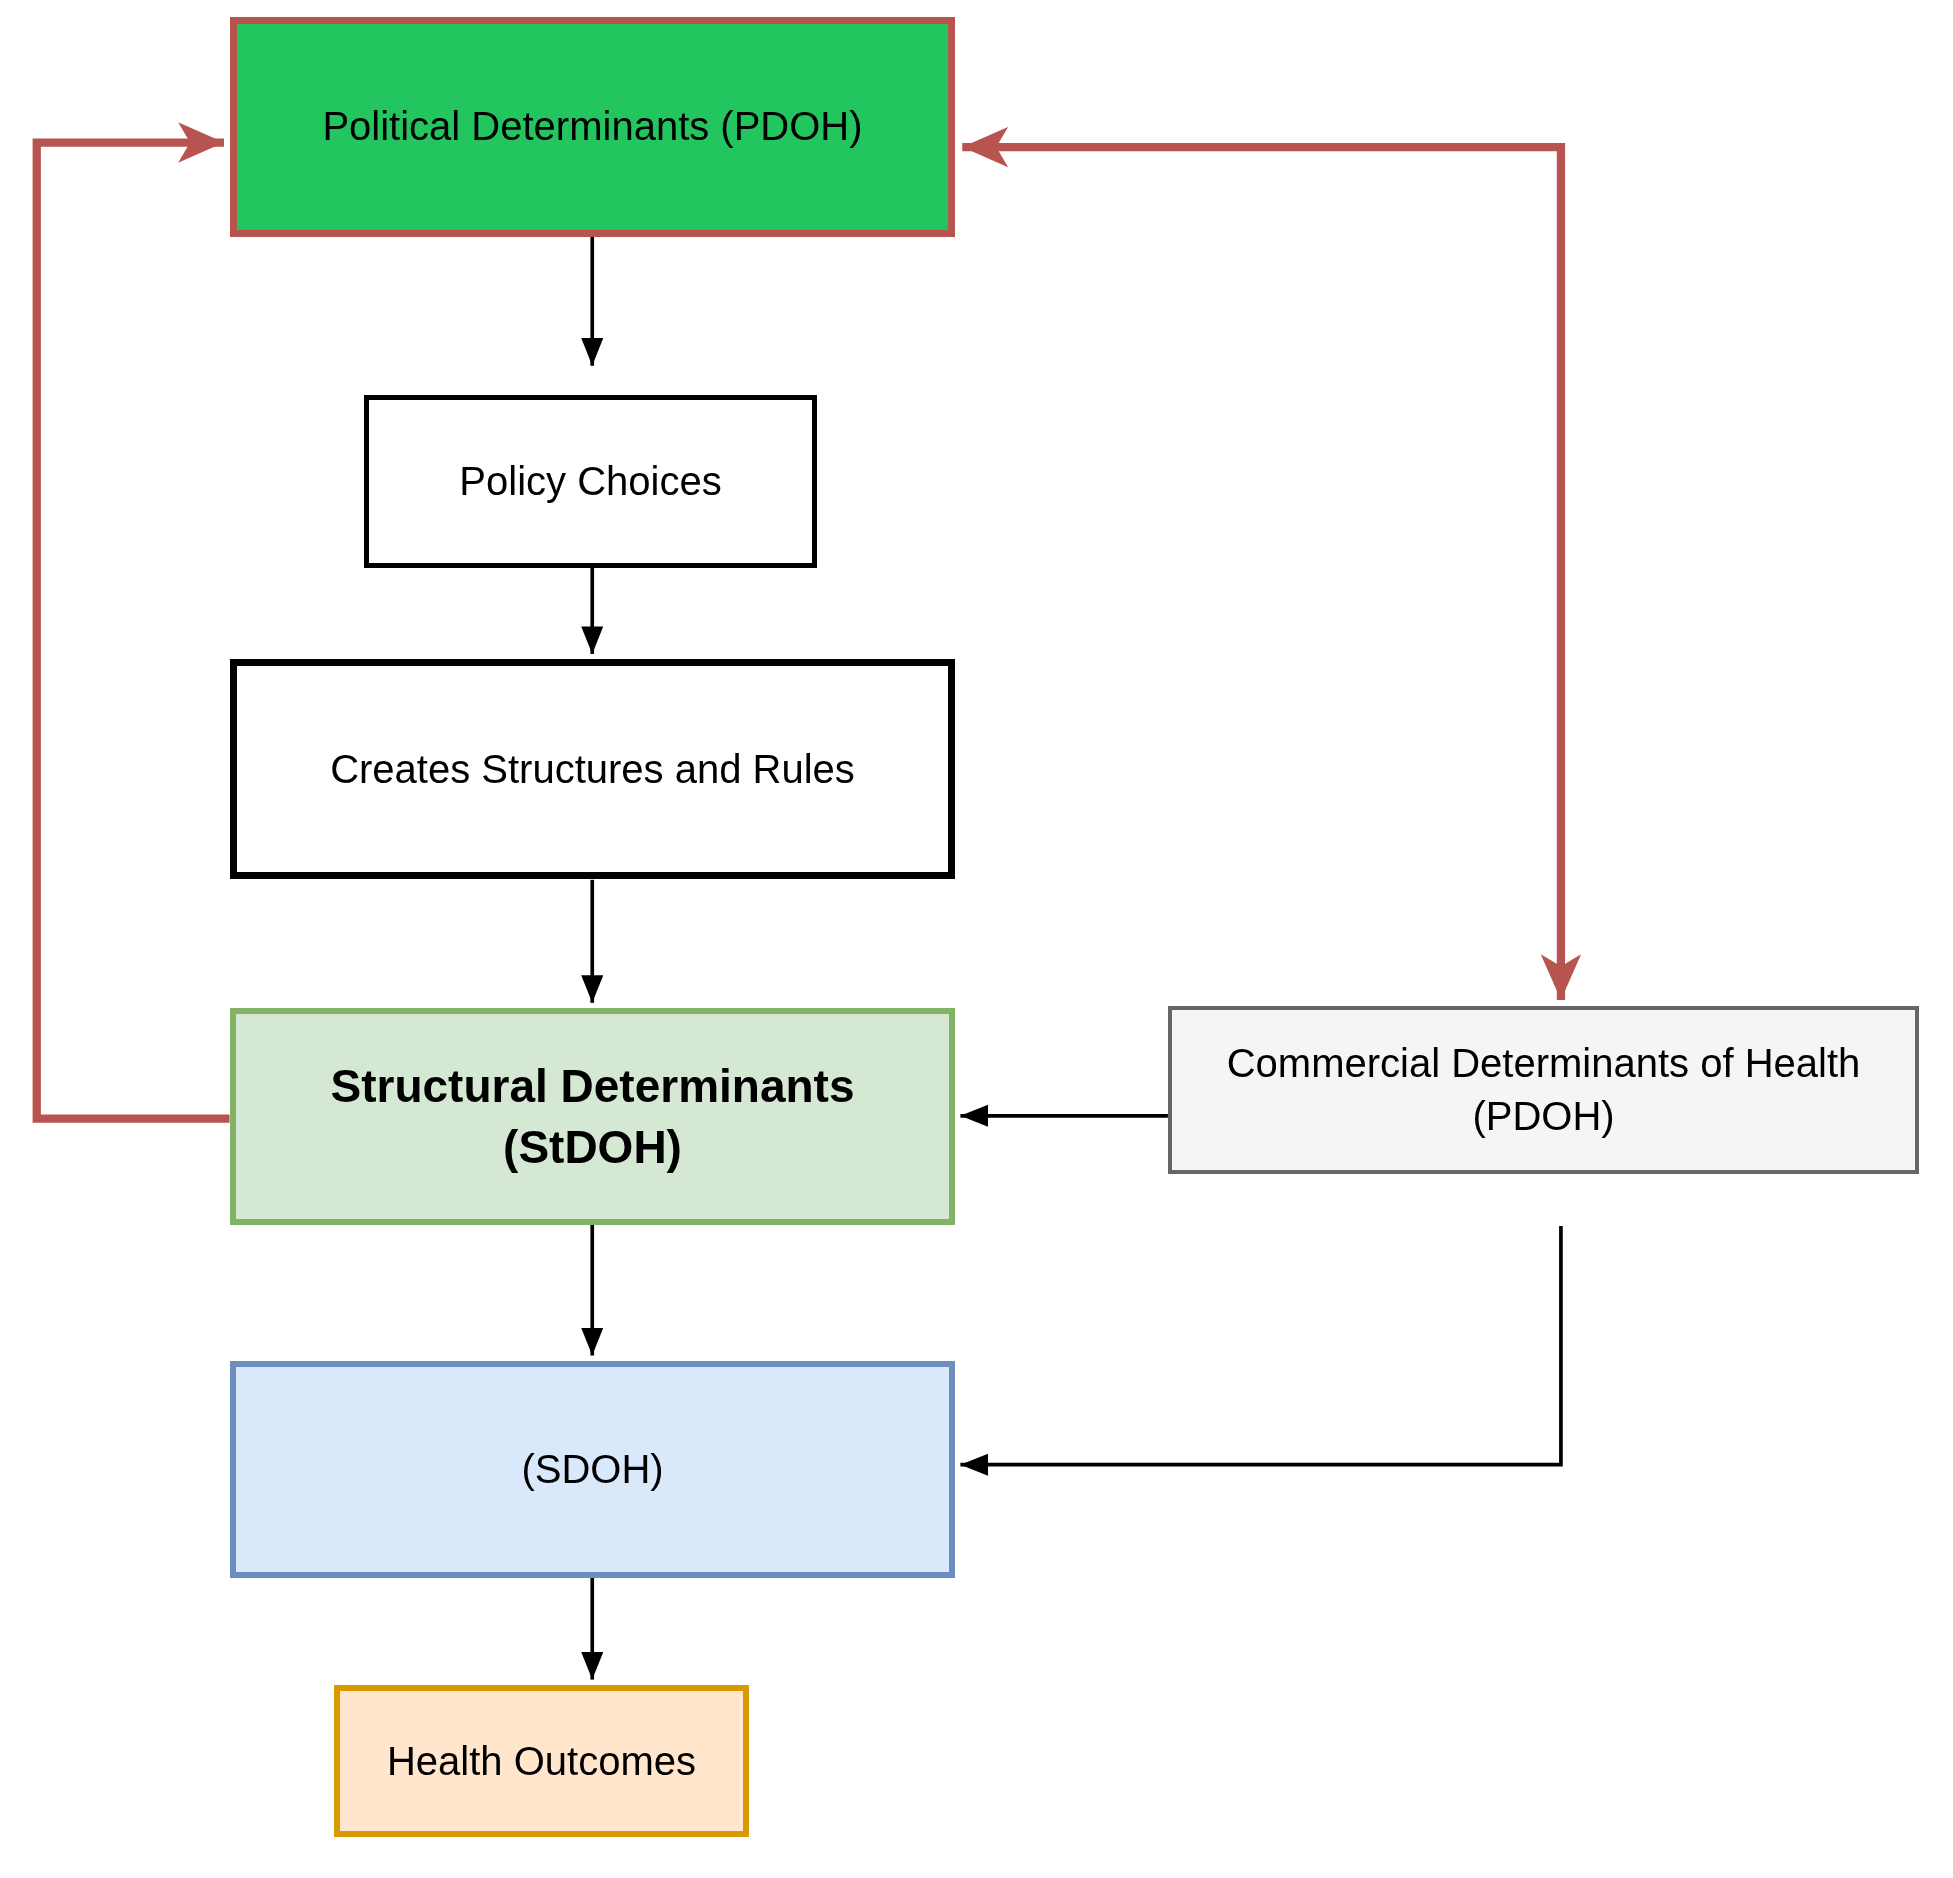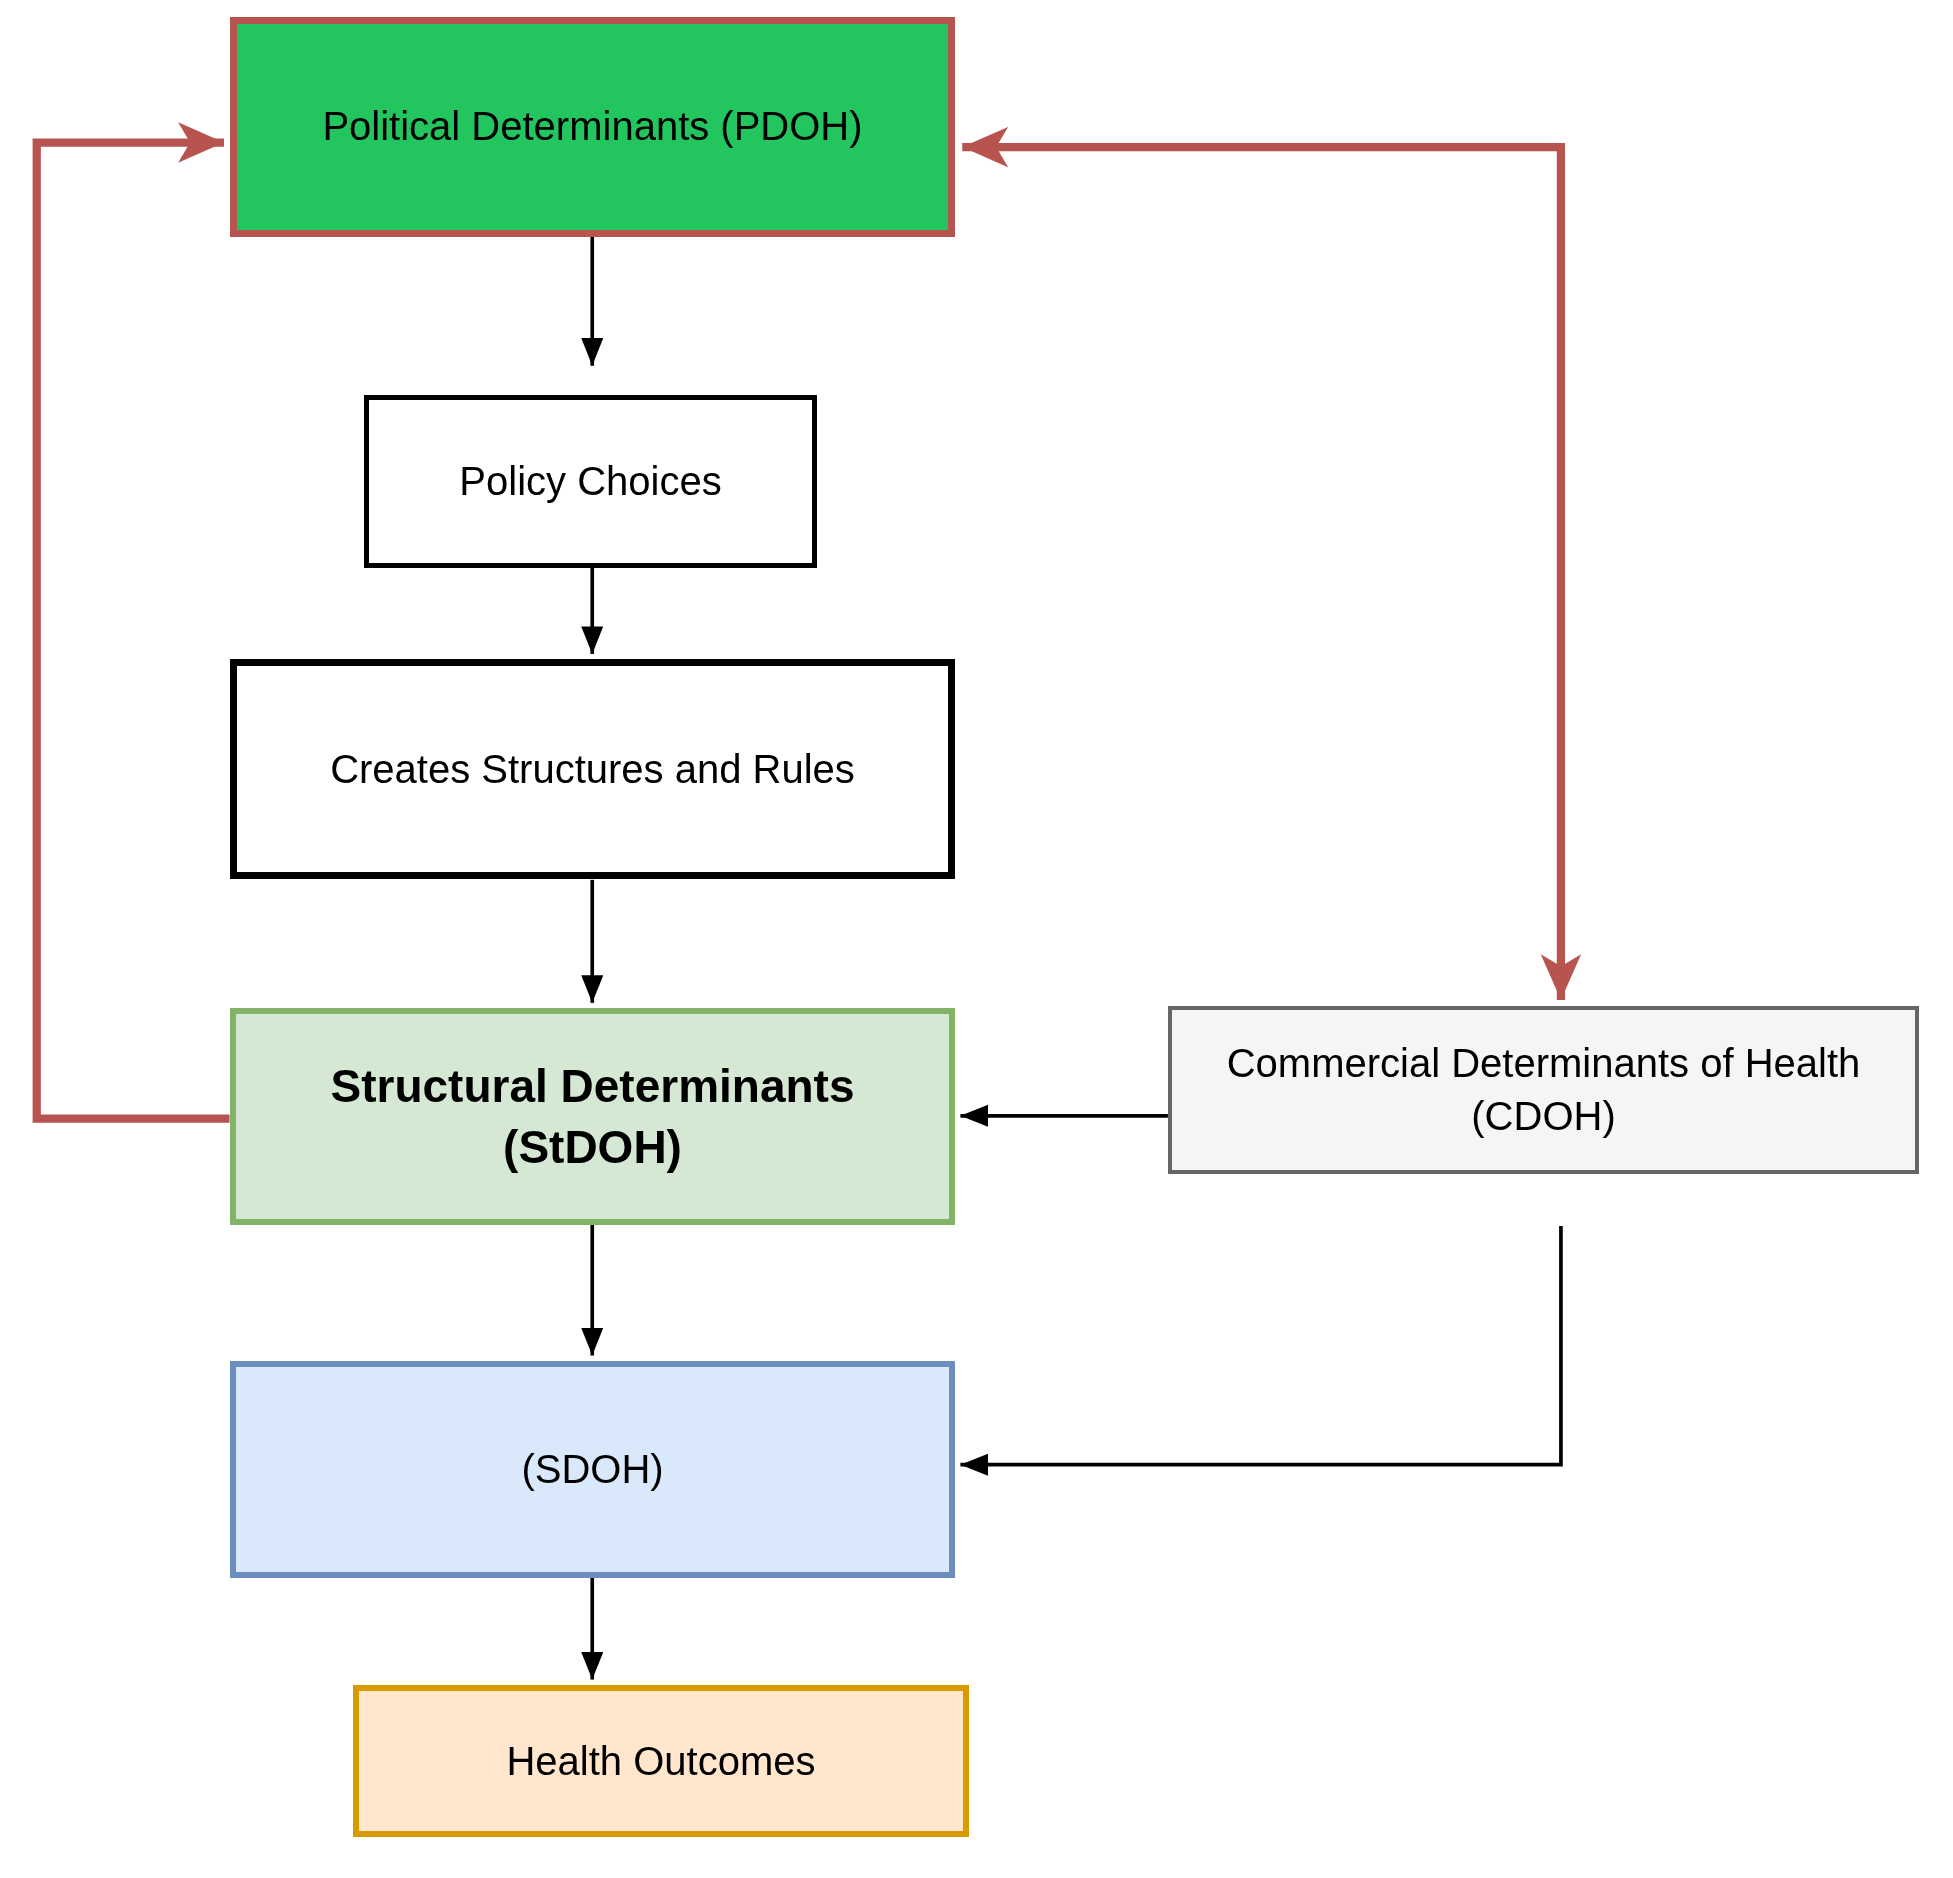--- a/index.html
+++ b/index.html
@@ -39,21 +39,21 @@
   }
   .node .line { display: block; }
 
   #node-pdoh      { left: 230px;  top: 16.5px;   width: 725px; height: 220px; border-width: 7.3px; }
   #node-policy    { left: 364px;  top: 371px;  width: 453px; height: 173px; border-width: 5.5px; margin-top: 24px; }
   #node-creates   { left: 230px;  top: 659px;  width: 725px; height: 220px; border-width: 7.3px; text-align: right; }
   #node-stdoh     { left: 230px;  top: 1008px; width: 725px; height: 217px; border-width: 6.4px;
                     font-weight: bold; font-size: 46px; }
   #node-cdoh      { left: 1168px; top: 1006px; width: 751px; height: 168px; border-width: 4.6px; }
   #node-sdoh      { left: 230px;  top: 1361px; width: 725px; height: 217px; border-width: 6.4px; }
-  #node-outcomes  { left: 353px;  top: 1685px; width: 616px; height: 152px; border-width: 6.4px; }
+  #node-outcomes  { left: 334px;  top: 1685px; width: 415px; height: 152px; border-width: 6.4px; }
 
   .wire { fill: none; }
   .wire-black { stroke-width: 4px; }
   .wire-red   { stroke-width: 9px; }
 </style>
 </head>
 <body>
 
 <div id="canvas">
 
@@ -91,21 +91,21 @@
     <span class="line">Creates Structures and Rules</span>
   </div>
 
   <div class="node" id="node-stdoh" style="background-color: rgb(213, 232, 212); border-color: rgb(130, 179, 102);">
     <span class="line">Structural Determinants</span>
     <span class="line">(StDOH)</span>
   </div>
 
   <div class="node" id="node-cdoh" style="background-color: rgb(245, 245, 245); border-color: rgb(102, 102, 102);">
     <span class="line">Commercial Determinants of Health</span>
-    <span class="line">(CDOH)</span>
+    <span class="line">(PDOH)</span>
   </div>
 
   <div class="node" id="node-sdoh" style="background-color: rgb(218, 232, 252); border-color: rgb(108, 142, 191);">
     <span class="line">(SDOH)</span>
   </div>
 
   <div class="node" id="node-outcomes" style="background-color: rgb(255, 230, 204); border-color: rgb(215, 155, 0);">
     <span class="line">Health Outcomes</span>
   </div>
 

